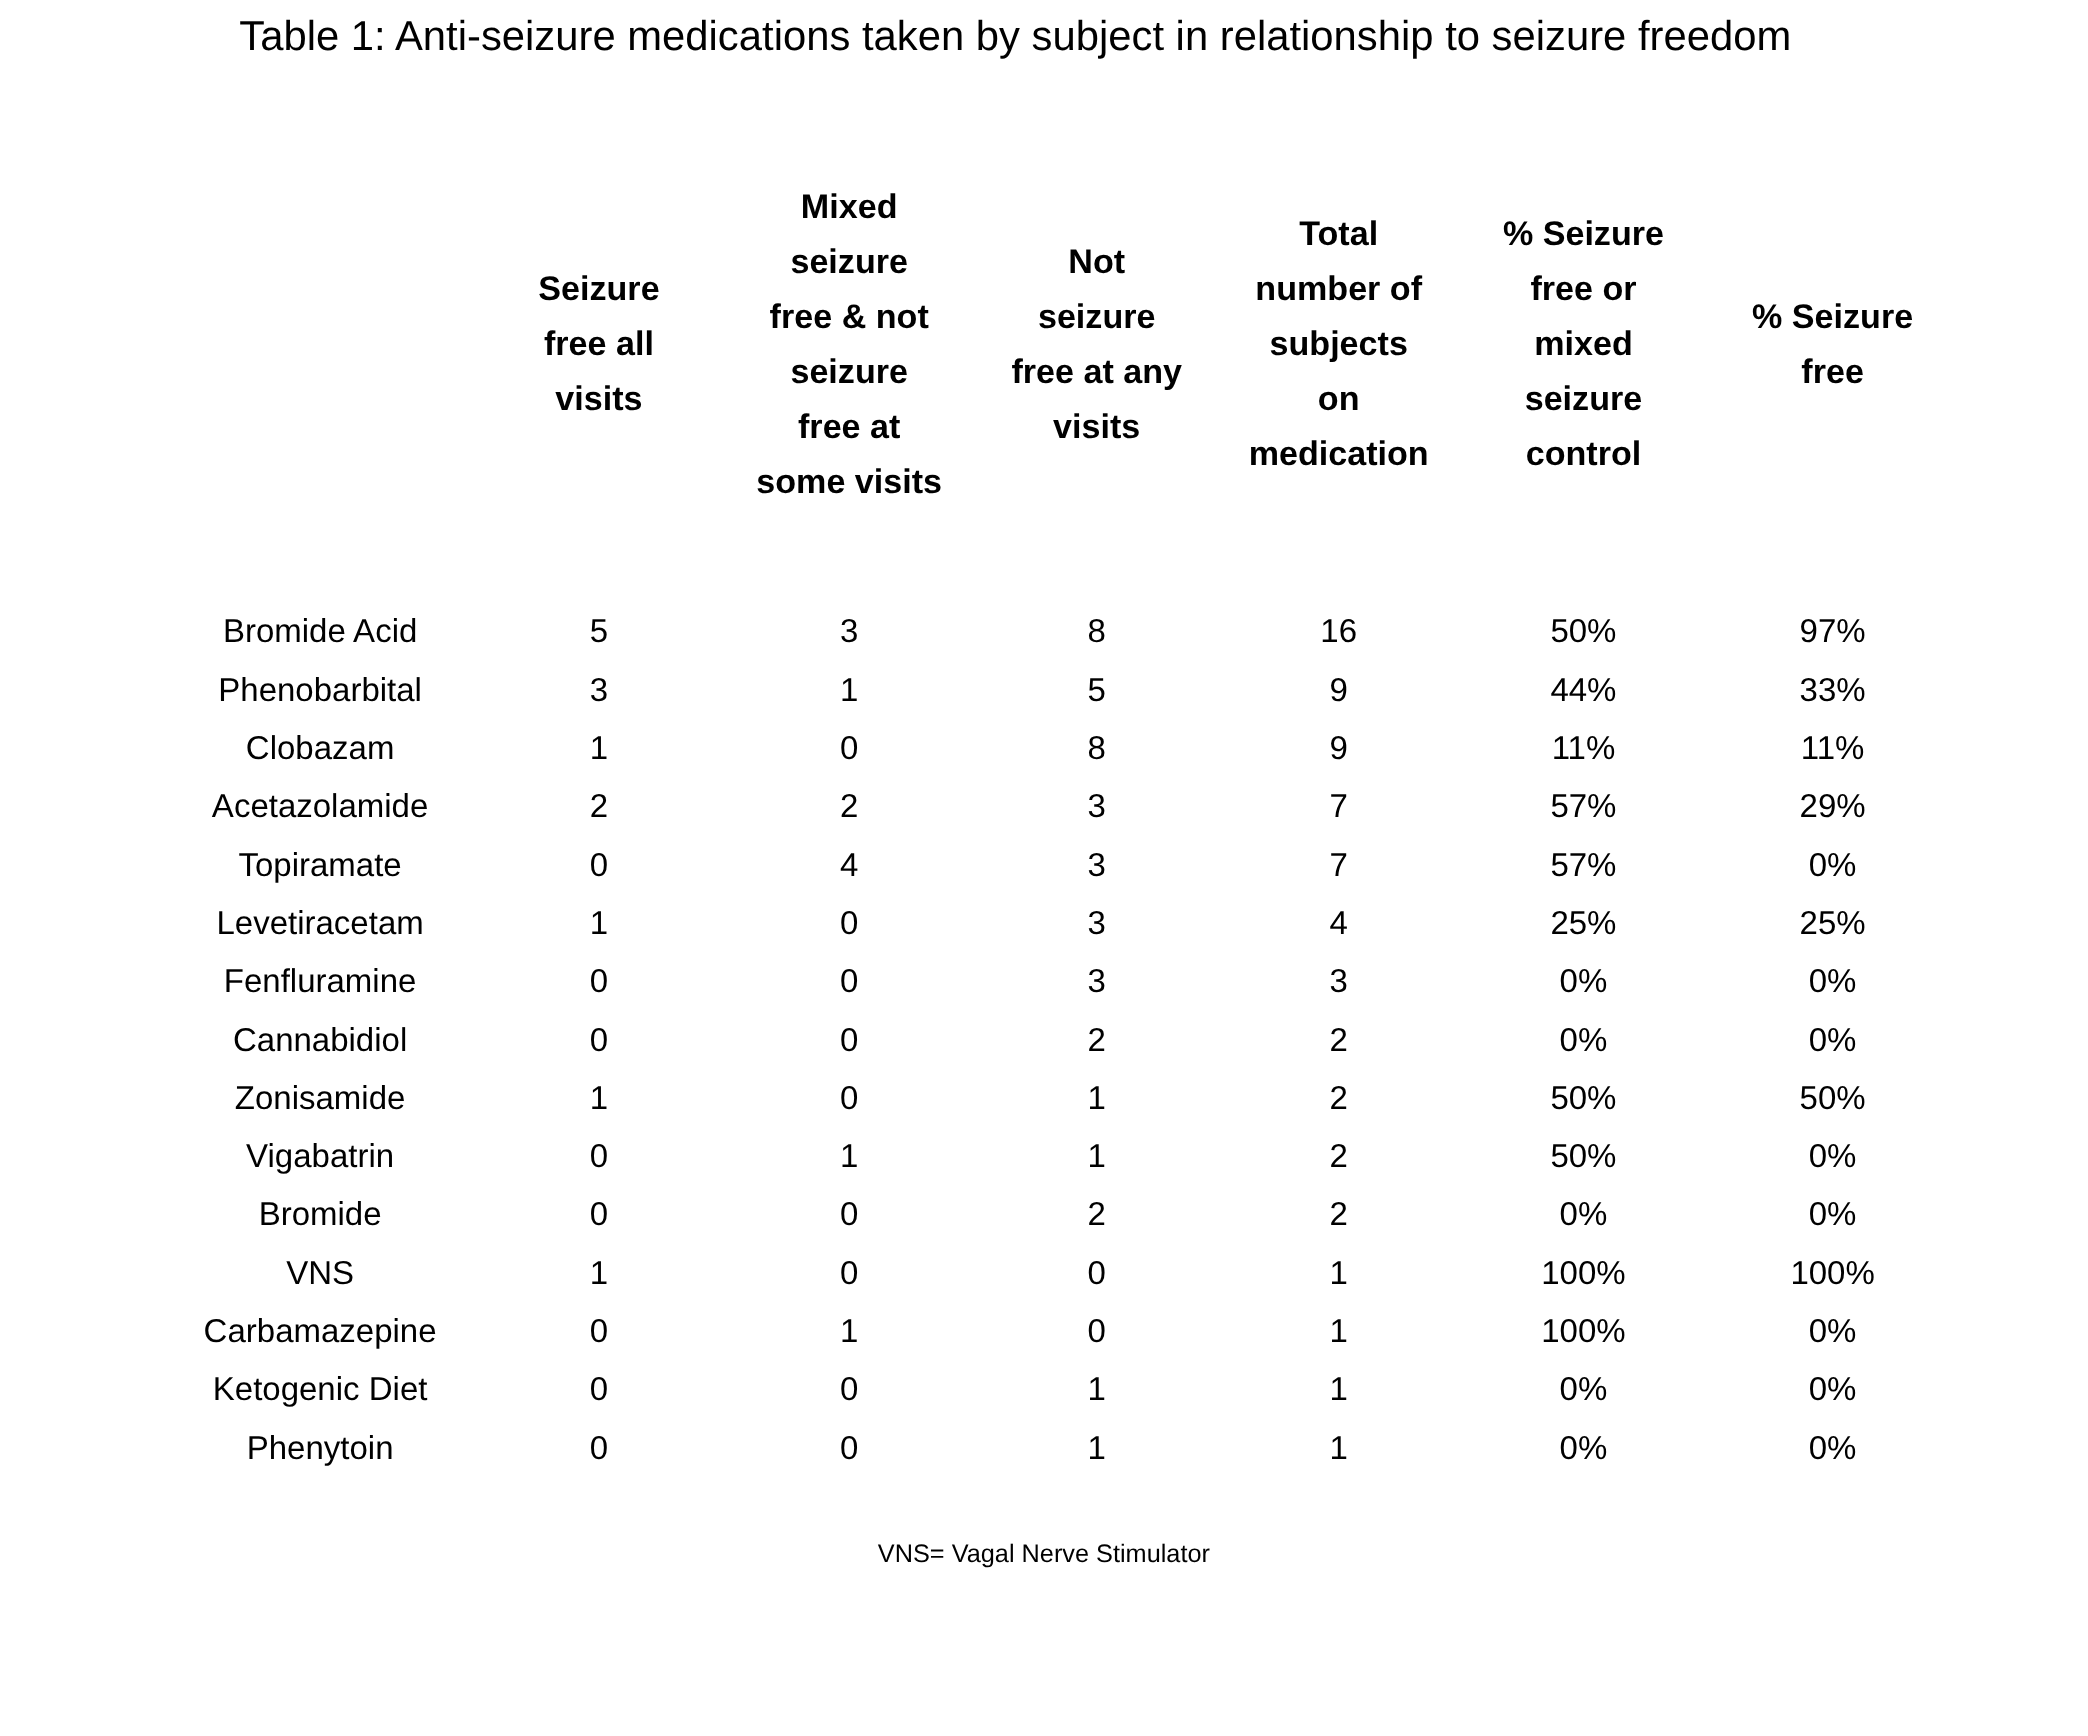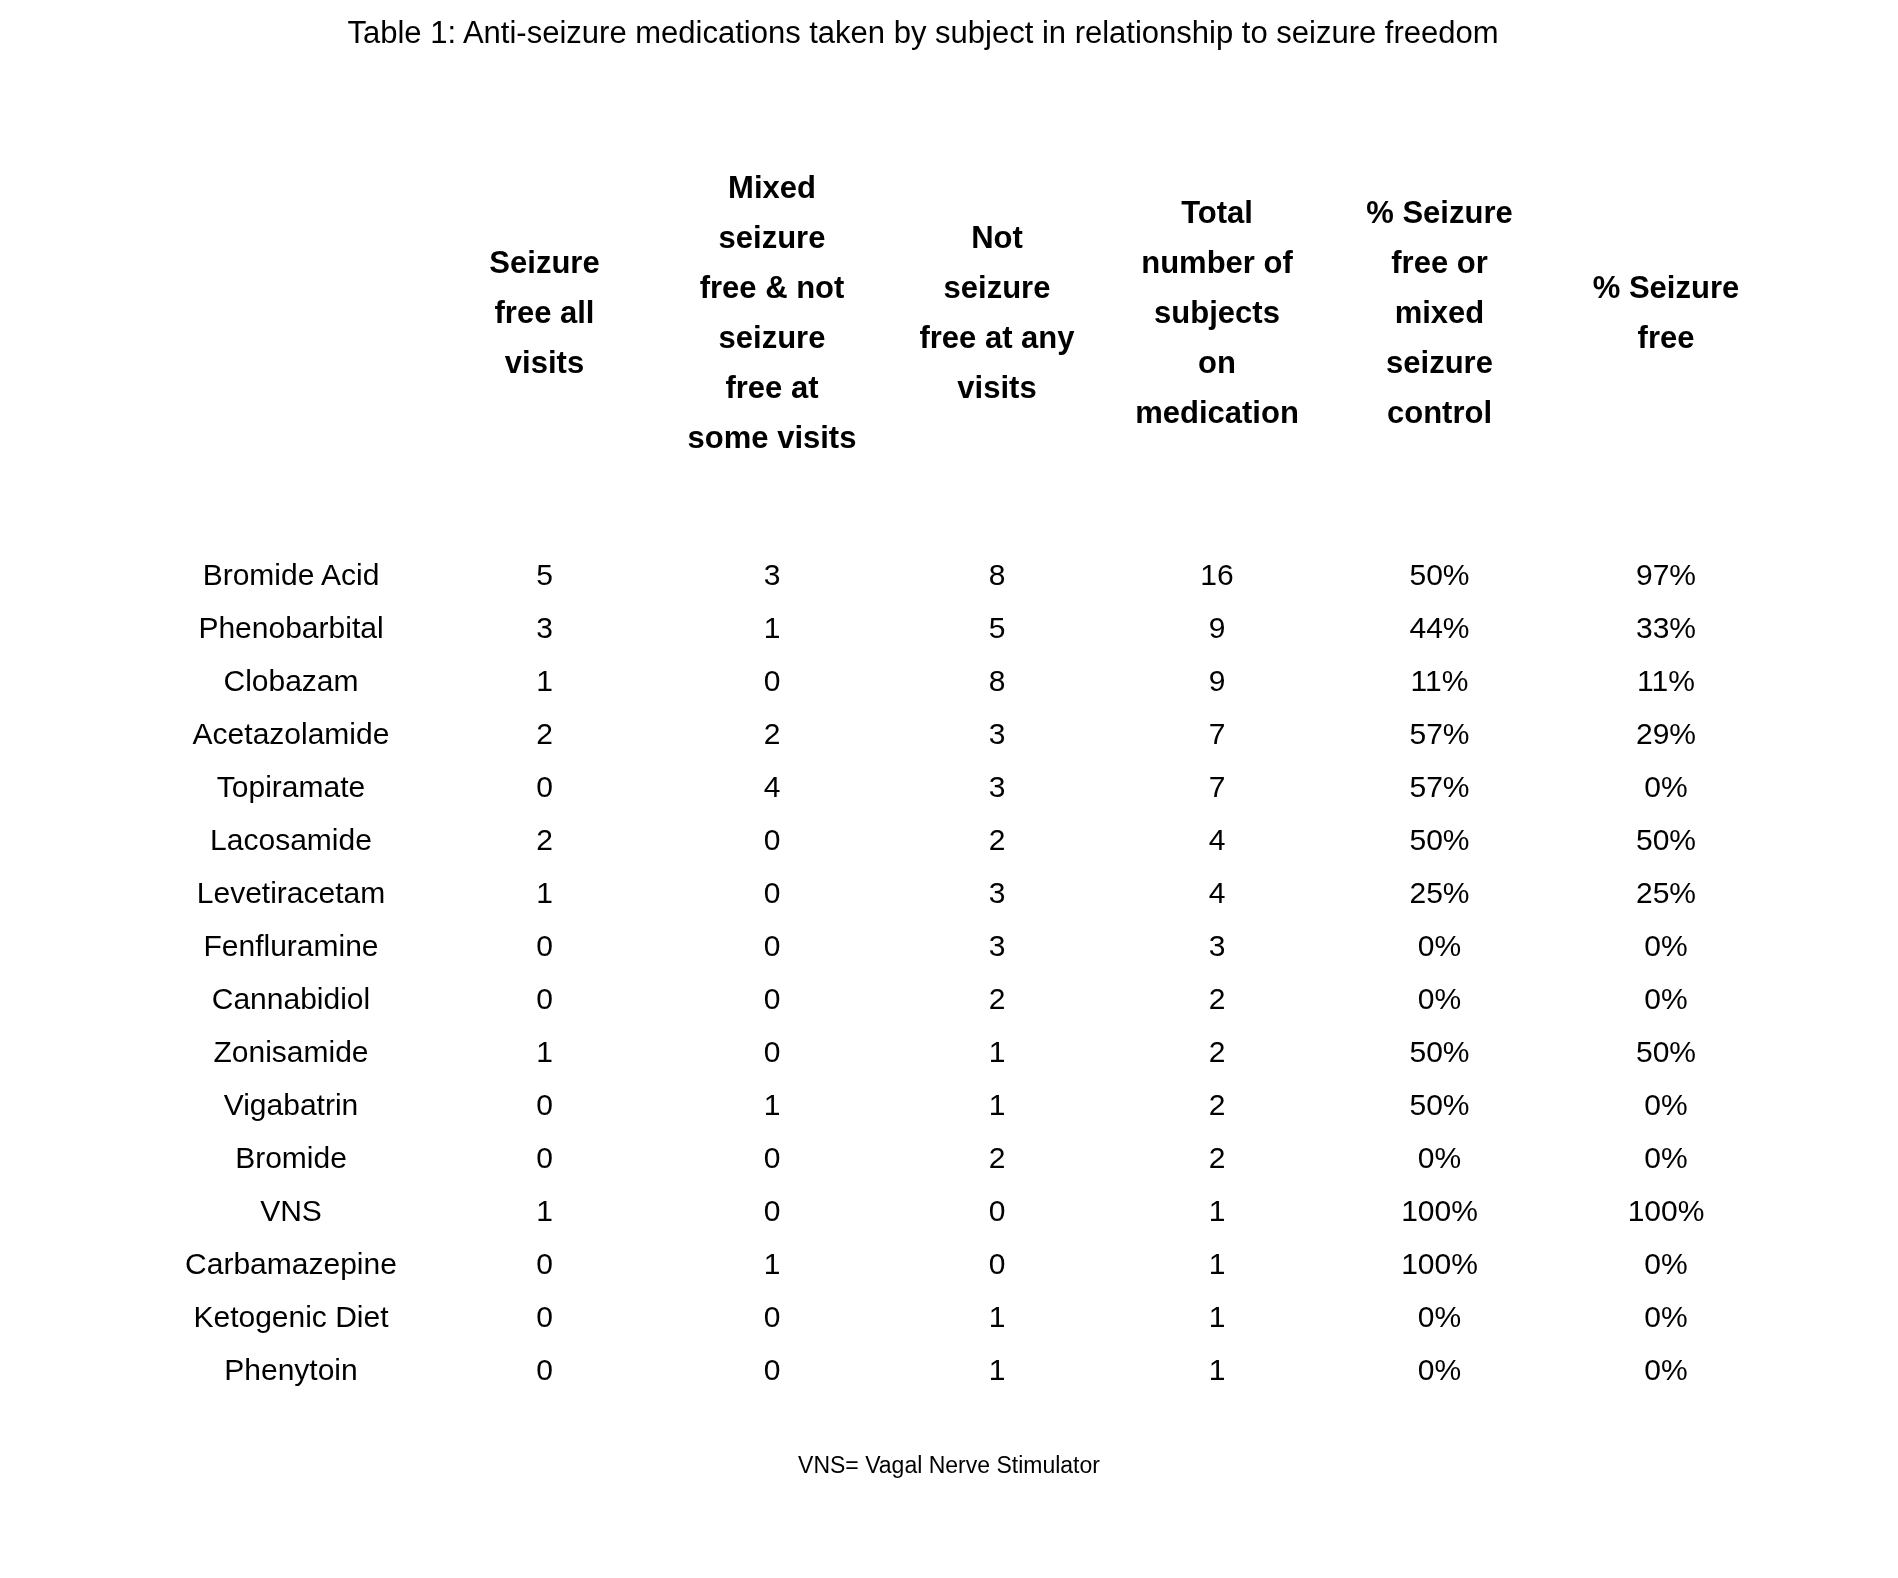--- a/index.html
+++ b/index.html
@@ -17,21 +17,21 @@
     width: 1898px;
     height: 1578px;
     background: #ffffff;
   }
   .doc-title {
     box-sizing: border-box;
     padding-top: 12px;
     padding-right: 52px;
     width: 100%;
     text-align: center;
-    font-size: 31px;
+    font-size: 38px;
     line-height: 42px;
     font-weight: 400;
   }
   table.med-table {
     border-collapse: collapse;
     table-layout: fixed;
     margin-left: 150px;
     margin-top: 86px;
     width: 1630px;
   }
@@ -164,29 +164,20 @@
         <tr>
           <td>Topiramate</td>
           <td>0</td>
           <td>4</td>
           <td>3</td>
           <td>7</td>
           <td>57%</td>
           <td>0%</td>
         </tr>
         <tr>
-          <td>Lacosamide</td>
-          <td>2</td>
-          <td>0</td>
-          <td>2</td>
-          <td>4</td>
-          <td>50%</td>
-          <td>50%</td>
-        </tr>
-        <tr>
           <td>Levetiracetam</td>
           <td>1</td>
           <td>0</td>
           <td>3</td>
           <td>4</td>
           <td>25%</td>
           <td>25%</td>
         </tr>
         <tr>
           <td>Fenfluramine</td>

